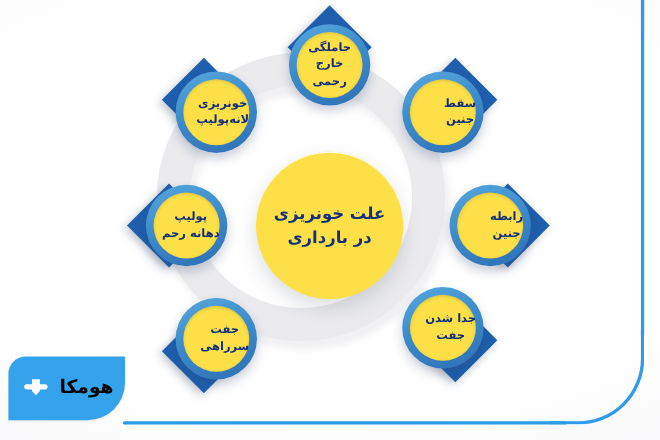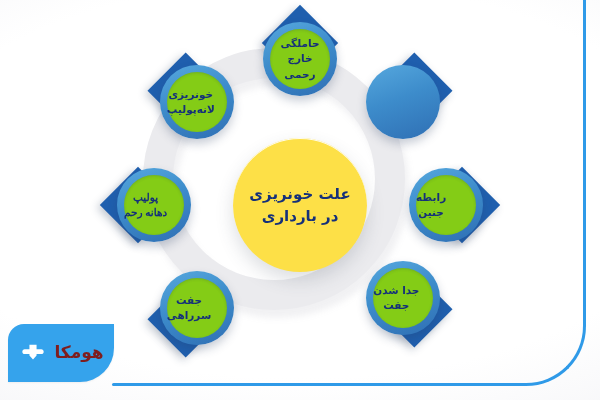--- a/index.html
+++ b/index.html
@@ -85,21 +85,21 @@
     background: #35a3ec;
     border-radius: 16px 0 34px 0;
     display: flex;
     align-items: center;
     justify-content: center;
     gap: 6px;
     box-shadow: 0 1px 2px rgba(0,0,0,.05);
   }
   .logo-mark { width: 30px; height: 30px; display:block; }
   .logo-text {
-    color: #7f1d1d;
+    color: #000000;
     font-size: 17px;
     font-weight: 700;
     letter-spacing: 0;
     direction: rtl;
     line-height: 1;
     padding-bottom: 2px;
   }
 
   
   .ring {
@@ -172,24 +172,24 @@
     background: linear-gradient(160deg, #56a8de 0%, #3d8ccb 45%, #2f6fb4 100%);
     box-shadow: 0 5px 10px rgba(40,60,95,.25);
   }
   .node .face {
     position: absolute;
     left: 7px;
     top: 7px;
     right: 7px;
     bottom: 7px;
     border-radius: 50%;
-    background: #84cc16;
+    background: #fde047;
     display: flex;
     align-items: center;
-    justify-content: flex-end;
+    justify-content: flex-start;
     text-align: center;
     box-shadow: 0 1px 3px rgba(30,50,80,.18) inset;
   }
   .node .label {
     color: #15307a;
     font-size: 10.5px;
     font-weight: 700;
     line-height: 1.45;
     direction: rtl;
     white-space: pre-line;
@@ -216,20 +216,24 @@
     <div class="ring-o"></div>
     <div class="face">
       <span class="label">حاملگی
 خارج رحمی</span>
     </div>
   </div>
 
   <div class="node" id="n1" style="left: 366.2px; top: 64.8px;">
     <div class="tab" style="transform: translate(11.3px, -11.3px) rotate(45deg);"></div>
     <div class="ring-o"></div>
+    <div class="face">
+      <span class="label">سقط
+جنین</span>
+    </div>
   </div>
 
   <div class="node" id="n2" style="left: 409px; top: 168px;">
     <div class="tab" style="transform: translate(16px, 0px) rotate(45deg);"></div>
     <div class="ring-o"></div>
     <div class="face">
       <span class="label">رابطه
 جنین</span>
     </div>
   </div>
@@ -245,21 +249,21 @@
 
   <div class="node" id="n4" style="left: 159.8px; top: 271.2px;">
     <div class="tab" style="transform: translate(-11.3px, 11.3px) rotate(45deg);"></div>
     <div class="ring-o"></div>
     <div class="face">
       <span class="label">جفت
 سرراهی</span>
     </div>
   </div>
 
-  <div class="node" id="n5" style="left: 117px; top: 168px; font-family: Liberation Serif, serif;">
+  <div class="node" id="n5" style="left: 133px; top: 168px;">
     <div class="tab" style="transform: translate(-16px, 0px) rotate(45deg);"></div>
     <div class="ring-o"></div>
     <div class="face">
       <span class="label">پولیپ
 دهانه رحم</span>
     </div>
   </div>
 
   <div class="node" id="n6" style="left: 159.8px; top: 64.8px;">
     <div class="tab" style="transform: translate(-11.3px, -11.3px) rotate(45deg);"></div>

